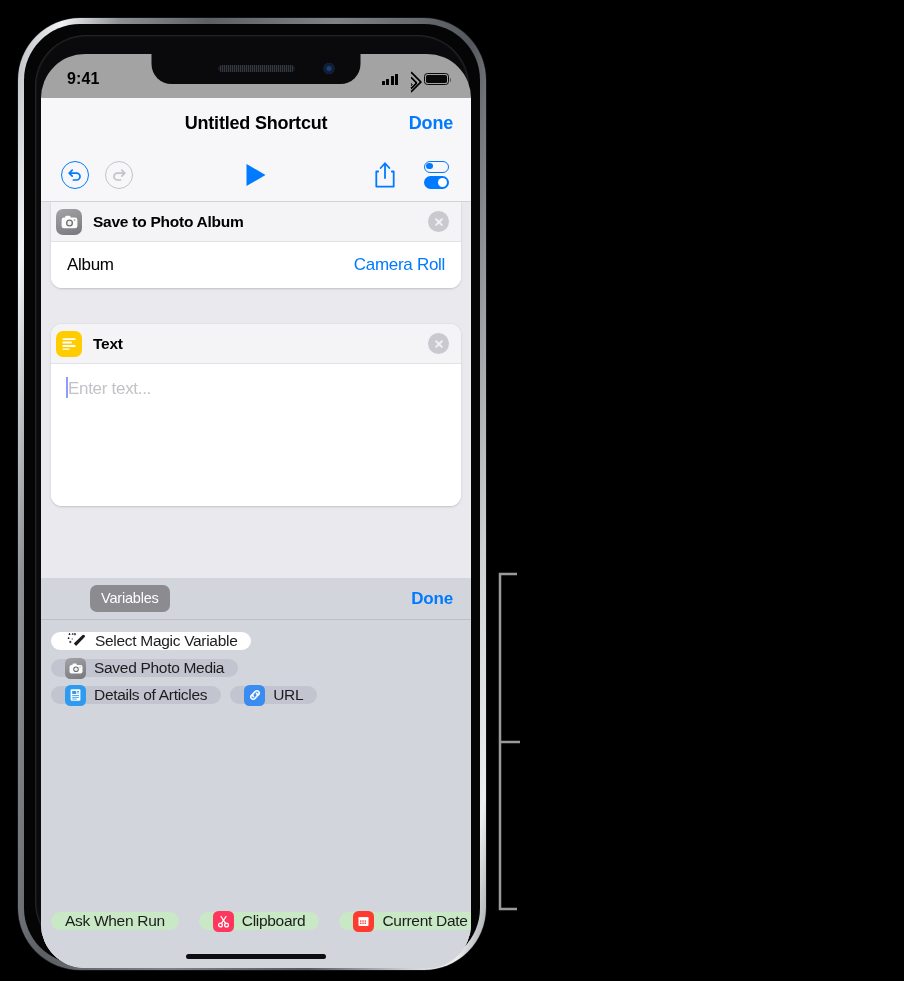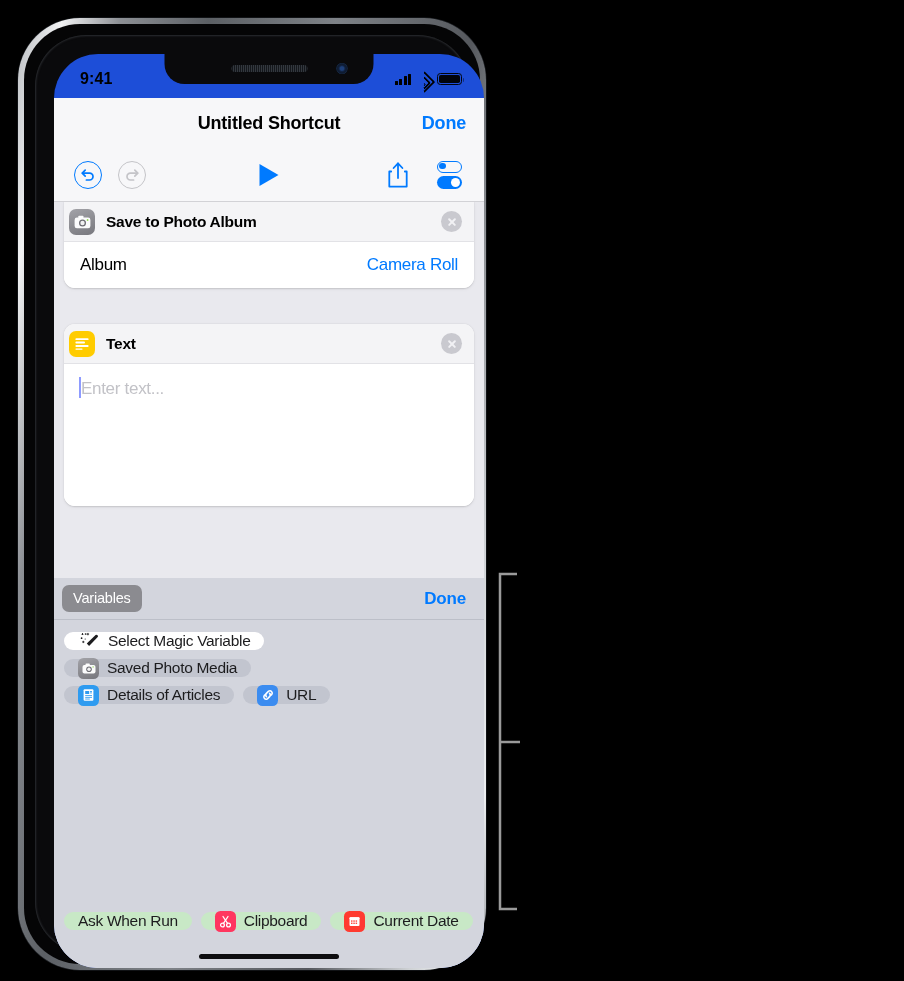--- a/index.html
+++ b/index.html
@@ -29,25 +29,25 @@
   }
   .phone-inner-bezel2 {
     position: absolute;
     left: 11px; top: 11px; right: 11px; bottom: 11px;
     border-radius: 51px;
     background: #0a0a0c;
     box-shadow: inset 0 0 2px 1px #2b2d31;
   }
   .screen {
     position: absolute;
-    left: 19px; top: 19px;
+    left: 6px; top: 19px;
     width: 430px; height: 914px;
     border-radius: 44px;
     overflow: hidden;
-    background: #1d4ed8;
+    background: #a3a3a3;
   }
   
   .btn-side { position: absolute; background: linear-gradient(90deg,#6c7075,#c9ccd0 40%,#85888d 75%,#4e5156); border-radius: 2px; }
   .btn-silent { left: 13px; top: 148px; width: 5px; height: 30px; }
   .btn-volup  { left: 13px; top: 206px; width: 5px; height: 56px; }
   .btn-voldn  { left: 13px; top: 276px; width: 5px; height: 56px; }
   .btn-power  { right: 13px; top: 232px; width: 5px; height: 86px;
                 background: linear-gradient(90deg,#4e5156,#85888d 25%,#c9ccd0 60%,#6c7075); }
 
   
@@ -196,21 +196,21 @@
     background: #d3d5dd;
     display: flex; flex-direction: column;
   }
   .var-bar {
     height: 42px; display: flex; align-items: center;
     padding: 0 18px 0 8px; box-sizing: border-box;
     border-bottom: .5px solid #bcbfc8;
   }
   .var-tab {
     background: #8b8b90; color: #fff; font-size: 14.5px;
-    padding: 5px 11px 6px; border-radius: 7px; letter-spacing: -.2px; cursor: pointer;
+    padding: 5px 11px 6px; border-radius: 7px; letter-spacing: -.2px; cursor: pointer; margin-left: 41px;
   }
   .var-done { margin-left: auto; font-size: 17px; color: #007aff; font-weight: bold;
     letter-spacing: -.2px; cursor: pointer; }
   .var-body { flex: 1; padding: 12px 0 0 10px; position: relative; }
   .pill-row { display: flex; gap: 9px; margin-bottom: 9px; flex-wrap: nowrap; }
   .pill {
     display: inline-flex; align-items: center;
     height: 18px; border-radius: 15px; padding: 0 14px;
     font-size: 15.5px; color: #1c1c1e; letter-spacing: -.3px;
     background: #c0c3cd; cursor: pointer; white-space: nowrap;
@@ -223,21 +223,21 @@
     display: flex; align-items: center; justify-content: center; }
   .p-ic.gray  { background: linear-gradient(160deg,#a3a3a8,#76767c); }
   .p-ic.green { background: #34c759; }
   .p-ic.blue  { background: #2e9bf0; }
   .p-ic.blue2 { background: #3b8cf0; }
   .p-ic.pink  { background: #ff375f; }
   .p-ic.red   { background: #ff3b30; }
   .p-ic.plain { background: transparent; width: 22px; }
 
   .bottom-row { position: absolute; left: 10px; right: 0; bottom: 38px;
-    display: flex; gap: 9px; }
+    display: flex; gap: 20px; }
   .home-ind { position: absolute; left: 50%; transform: translateX(-50%); bottom: 9px;
     width: 140px; height: 5px; border-radius: 3px; background: #0d0d0f; }
 
   
   .callout { position: absolute; stroke: #9a9a9a; fill: none; }
 </style>
 </head>
 <body>
 
 <div id="root">

